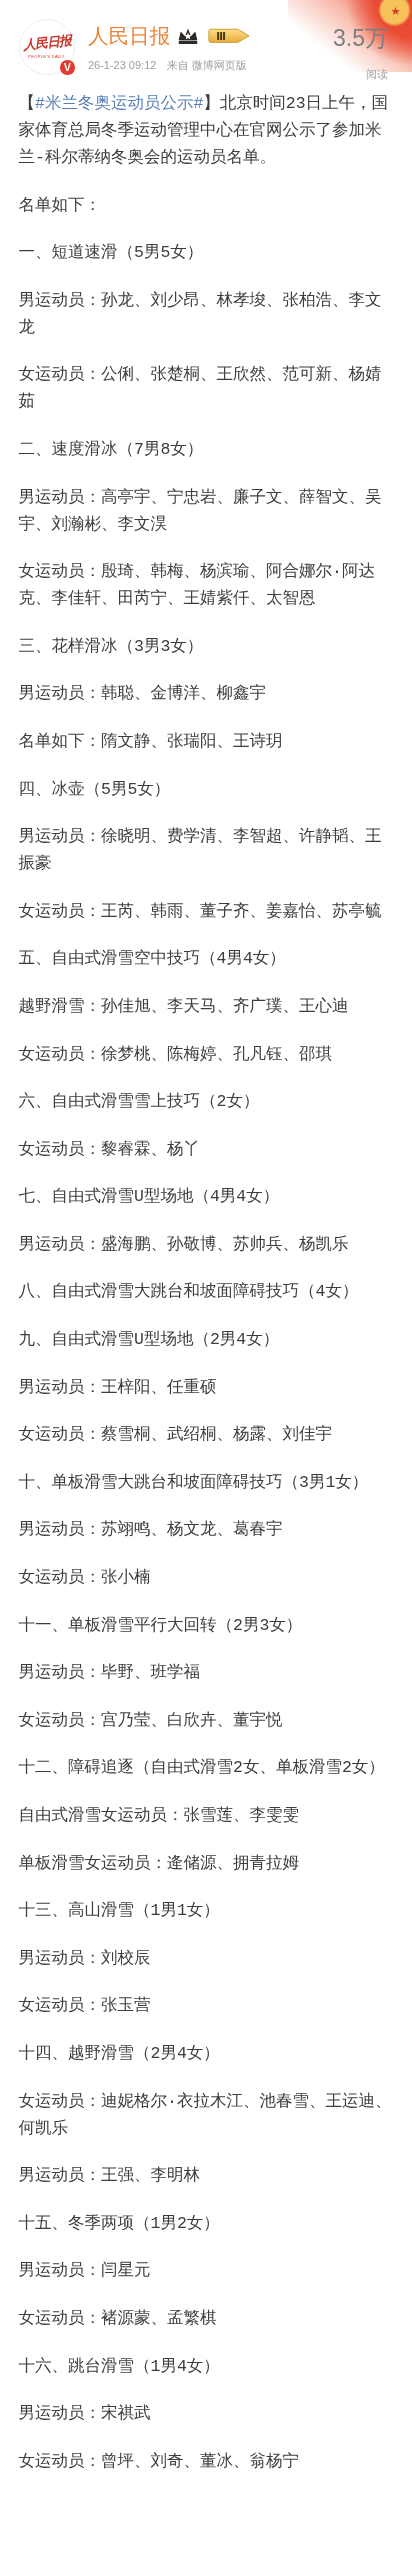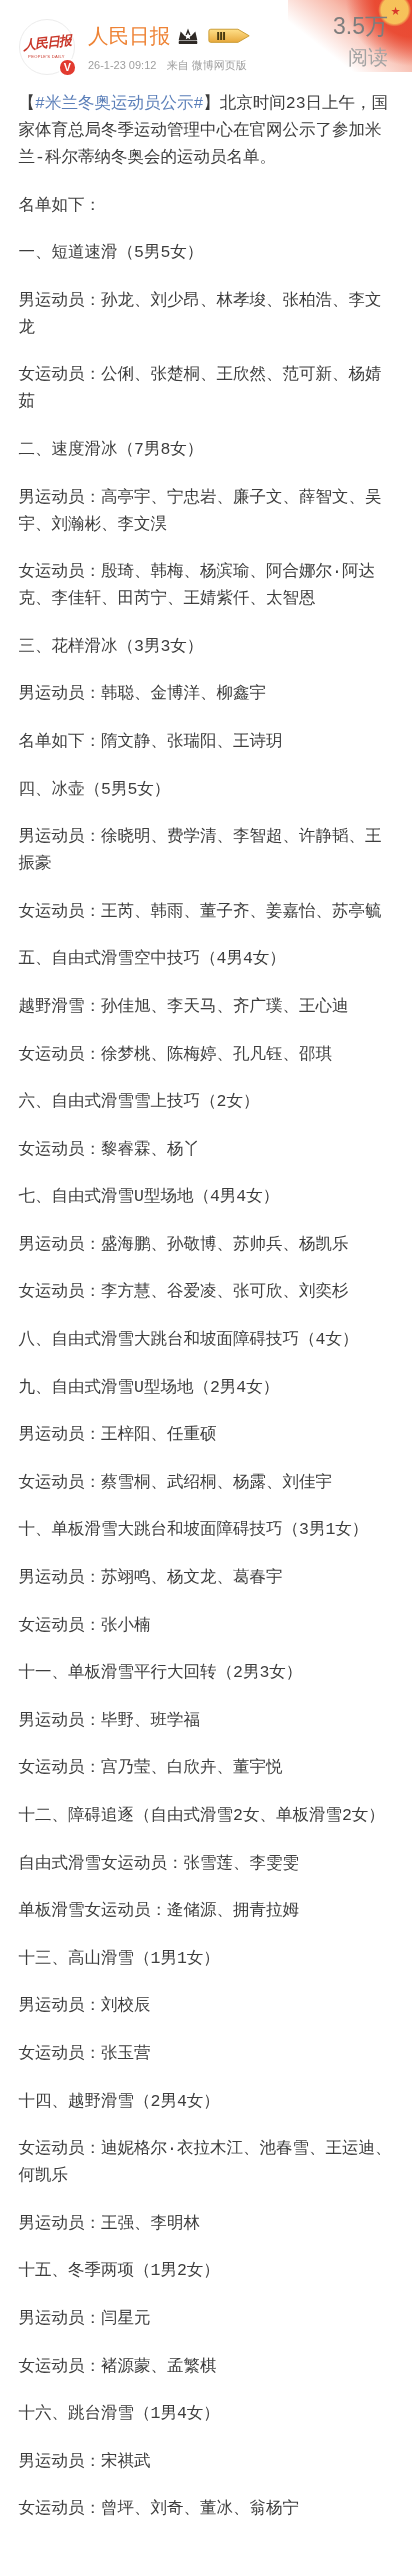--- a/index.html
+++ b/index.html
@@ -33,23 +33,23 @@
     display:flex; align-items:center; justify-content:center;}
   .header-main{margin-left:13.4px; padding-top:3.1px;}
   .name-row{display:flex; align-items:center; gap:6.2px;}
   .author-name{font-size:20.6px; font-weight:500; color:var(--author); cursor:pointer; white-space:nowrap;}
   .badge{display:inline-flex; align-items:center; cursor:pointer;}
   .meta-row{margin-top:8.2px; font-size:11px; color:var(--meta); white-space:nowrap;}
   .meta-row .src{cursor:pointer;}
   .meta-sep{display:inline-block; width:7.2px;}
 
   
-  .reads{position:absolute; top:11px; right:24px; text-align:right; z-index:2;}
+  .reads{position:absolute; top:23px; right:24px; text-align:right; z-index:2;}
   .reads-value{font-size:23px; color:var(--reads);}
-  .reads-label{font-size:20px; color:#a3a3a3; margin-top:2px;}
+  .reads-label{font-size:11px; color:#a3a3a3; margin-top:13px;}
 
   
   .post-text{padding:15.5px 20.6px 17.5px 18.5px; font-size:16.5px; line-height:27px; color:var(--text);}
   .para{margin-bottom:20.6px; word-break:break-all;font-family:Liberation Mono, monospace;}
   .hashtag{color:var(--hashtag); cursor:pointer;}
 </style>
 </head>
 <body>
 
 <div class="page">
@@ -121,21 +121,20 @@
         <p class="para">四、冰壶（5男5女）</p>
         <p class="para">男运动员：徐晓明、费学清、李智超、许静韬、王振豪</p>
         <p class="para">女运动员：王芮、韩雨、董子齐、姜嘉怡、苏亭毓</p>
         <p class="para">五、自由式滑雪空中技巧（4男4女）</p>
         <p class="para">越野滑雪：孙佳旭、李天马、齐广璞、王心迪</p>
         <p class="para">女运动员：徐梦桃、陈梅婷、孔凡钰、邵琪</p>
         <p class="para">六、自由式滑雪雪上技巧（2女）</p>
         <p class="para">女运动员：黎睿霖、杨丫</p>
         <p class="para">七、自由式滑雪U型场地（4男4女）</p>
         <p class="para">男运动员：盛海鹏、孙敬博、苏帅兵、杨凯乐</p>
-        <p class="para">女运动员：李方慧、谷爱凌、张可欣、刘奕杉</p>
         <p class="para">八、自由式滑雪大跳台和坡面障碍技巧（4女）</p>
         <p class="para">九、自由式滑雪U型场地（2男4女）</p>
         <p class="para">男运动员：王梓阳、任重硕</p>
         <p class="para">女运动员：蔡雪桐、武绍桐、杨露、刘佳宇</p>
         <p class="para">十、单板滑雪大跳台和坡面障碍技巧（3男1女）</p>
         <p class="para">男运动员：苏翊鸣、杨文龙、葛春宇</p>
         <p class="para">女运动员：张小楠</p>
         <p class="para">十一、单板滑雪平行大回转（2男3女）</p>
         <p class="para">男运动员：毕野、班学福</p>
         <p class="para">女运动员：宫乃莹、白欣卉、董宇悦</p>

